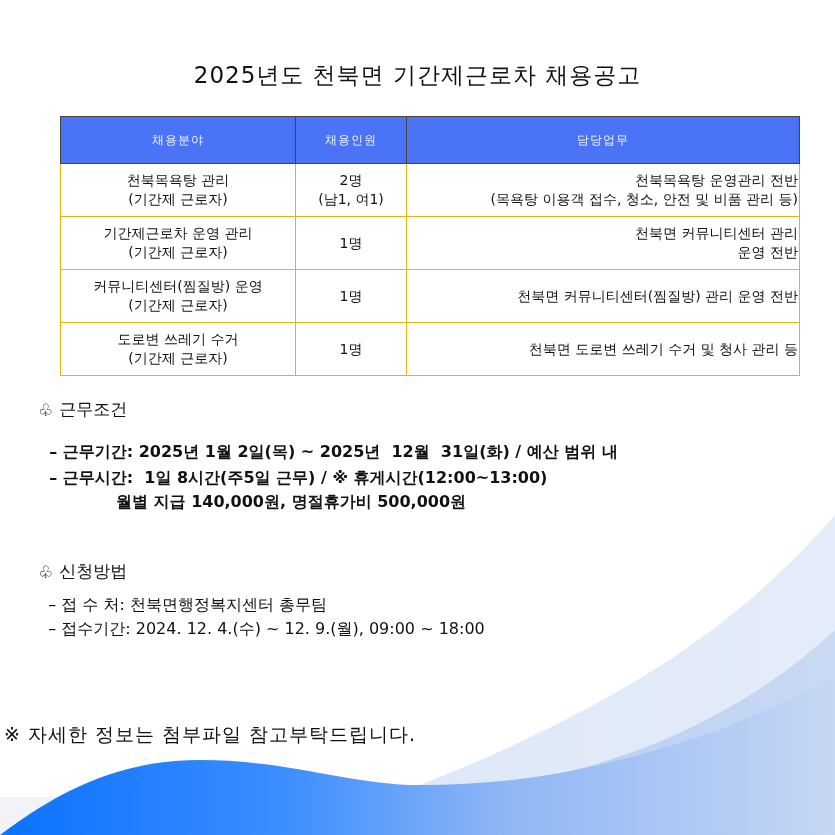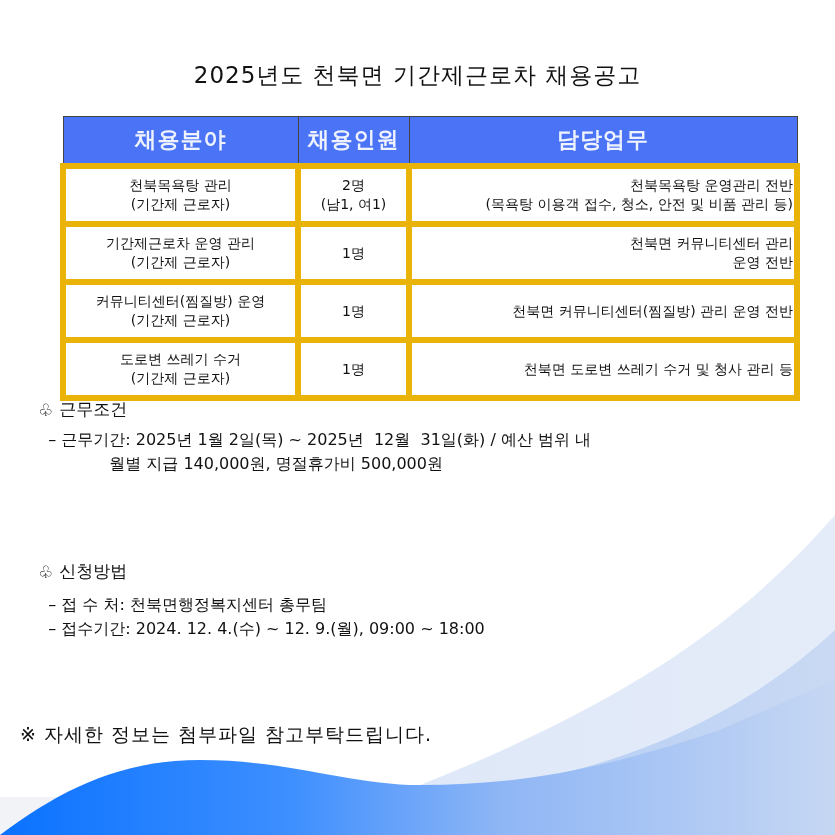--- a/index.html
+++ b/index.html
@@ -15,37 +15,37 @@
   .title {
     position:absolute; left:0; top:60px; width:835px; text-align:center;
     font-size:23px; letter-spacing:1px; color:#111;
   }
 
   table.recruit {
     position:absolute; left:60px; top:116px; width:740px;
     border-collapse:collapse; font-size:14px;
   }
   table.recruit th {
-    background:#4a73f5; color:#eef2ff; font-weight:bold;
-    font-size:22px; height:44px; border:1px solid #444; letter-spacing:1px;
+    background:#4a73f5; color:#eef2ff; font-weight:normal;
+    font-size:12px; height:44px; border:1px solid #444; letter-spacing:1px;
   }
   table.recruit td {
-    border:6px solid #eab308; height:50px; line-height:19px; vertical-align:middle;
+    border:1px solid #eab308; height:50px; line-height:19px; vertical-align:middle;
   }
   table.recruit td.c { text-align:center; }
   table.recruit td.l { text-align:right; padding-left:2px; }
   .col1 { width:232px; } .col2 { width:108px; }
 
   .sec { position:absolute; left:38px; font-size:16px; color:#111; }
   .sec-head { display:flex; align-items:center; font-size:17px; }
   .club { font-size:17px; margin-right:6px; }
   .line { white-space:pre; font-size:16px; }
 
   .note {
-    position:absolute; left:20px; top:722px; font-size:19px; letter-spacing:1px; color:#111;
+    position:absolute; left:4px; top:722px; font-size:19px; letter-spacing:1px; color:#111;
   }
 </style>
 </head>
 <body>
 
 <svg class="bg" viewBox="0 0 835 835" xmlns="http://www.w3.org/2000/svg">
   <defs>
     <linearGradient id="g1" x1="0" y1="0" x2="1" y2="0">
       <stop offset="0" stop-color="#dfe8f8"></stop>
       <stop offset="1" stop-color="#e4ecf9"></stop>
@@ -131,22 +131,23 @@
           </td>
       </tr>
     </tbody>
   </table>
 
   <div class="sec" style="top:398px;">
     <div class="sec-head">
       <span class="club">♧</span>
       <span>근무조건</span>
     </div>
-    <div style="margin-top:6px; line-height:26px;">
+    <div style="margin-top:18px; line-height:26px;font-weight:bold;">
       <div class="line">  – 근무기간: 2025년 1월 2일(목) ~ 2025년  12월  31일(화) / 예산 범위 내</div>
+      <div class="line">  – 근무시간:  1일 8시간(주5일 근무) / ※ 휴게시간(12:00~13:00)</div>
       <div class="line" style="line-height:22px;">              월별 지급 140,000원, 명절휴가비 500,000원</div>
     </div>
   </div>
 
   <div class="sec" style="top:560px;">
     <div class="sec-head">
       <span class="club">♧</span>
       <span>신청방법</span>
     </div>
     <div style="margin-top:10px; line-height:24px;">

